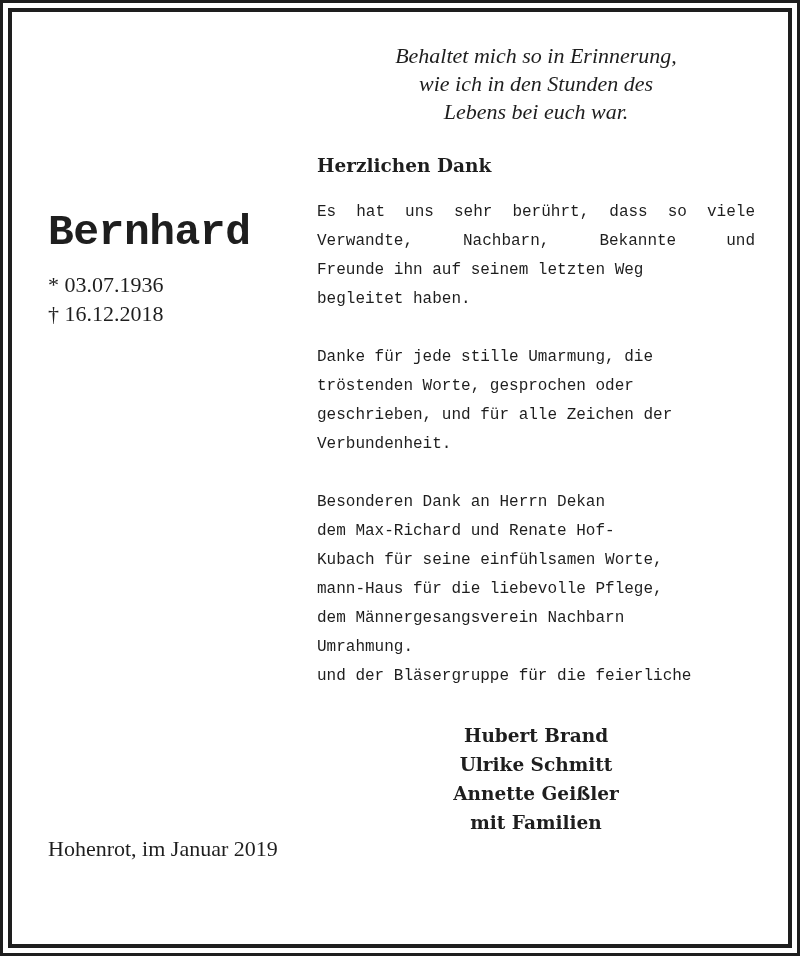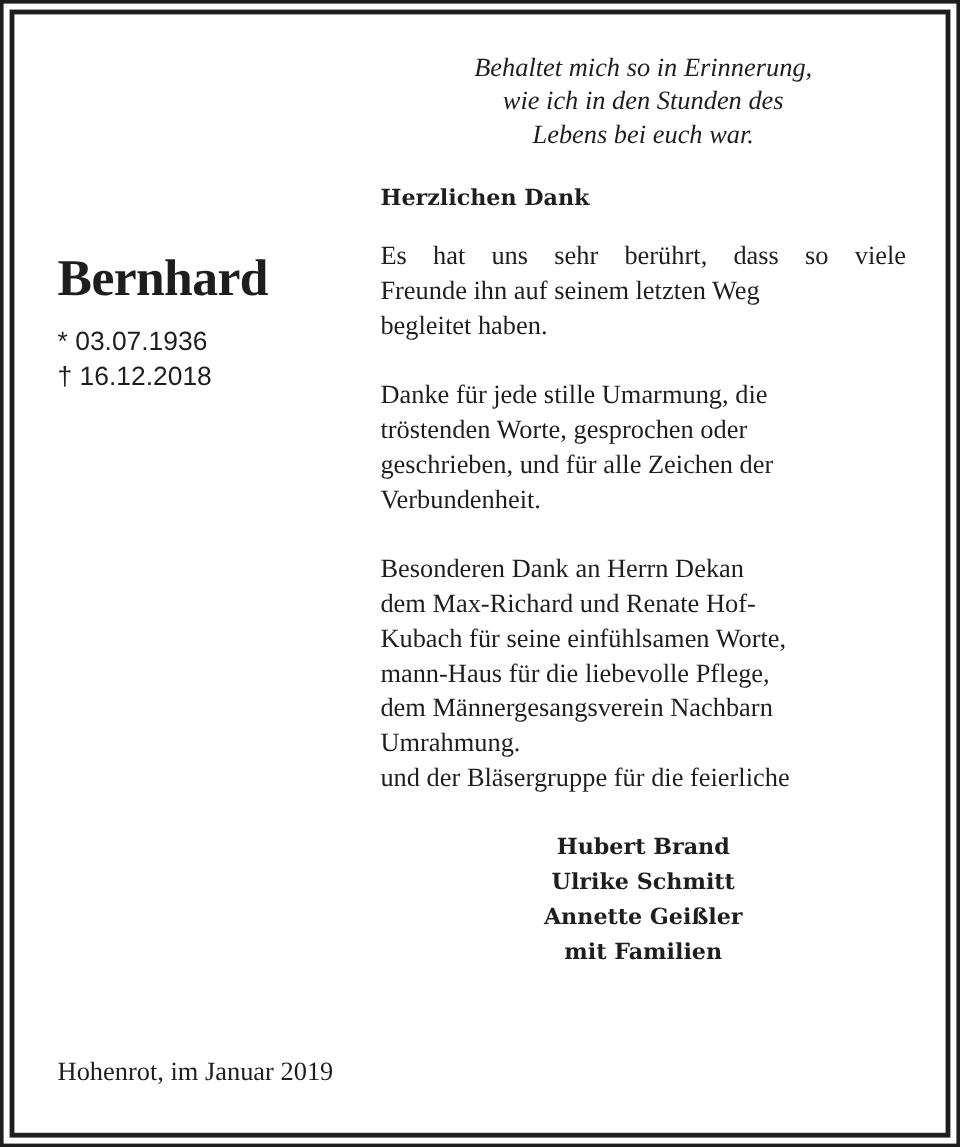--- a/index.html
+++ b/index.html
@@ -12,47 +12,47 @@
       position: absolute; left: 8px; top: 8px; right: 8px; bottom: 8px;
       box-sizing: border-box; border: 4px solid #1e1e1e; background: #ffffff;
     }
     .content {
       position: absolute; left: 0; top: 0; width: 800px; height: 956px;
       font-family: "DejaVu Serif", "Liberation Serif", serif;
       color: #1e1e1e;
     }
     .left-col { position: absolute; left: 48px; top: 208px; width: 250px; }
     .name {
-      font-family: Liberation Serif, serif;
+      font-family: Liberation Mono, monospace;
       font-weight: bold; font-size: 43px; line-height: 49px; letter-spacing: -0.5px;
       margin: 0;
     }
-    .dates { margin-top: 13px; font-family: Liberation Sans, sans-serif; font-size: 22px; line-height: 29px; }
+    .dates { margin-top: 13px; font-family: Liberation Serif, serif; font-size: 22px; line-height: 29px; }
     .right-col { position: absolute; left: 317px; top: 42px; width: 438px; }
     .motto {
       font-family: "Liberation Serif", serif; font-style: italic;
       font-size: 22px; line-height: 28px; margin: 0; text-align: center;
     }
     .heading {
       font-family: "DejaVu Serif", serif; font-weight: bold;
       font-size: 18.5px; line-height: 28px; margin: 26px 0 0 0;
     }
     .para {
-      font-family: Liberation Serif, serif; font-size: 22px; line-height: 29px;
+      font-family: Liberation Mono, monospace; font-size: 16px; line-height: 29px;
       margin: 16px 0 0 0;
     }
     .para.first { margin-top: 18px; }
     .para.gap { margin-top: 29px; }
     .signers { margin-top: 30px; }
     .signer {
       font-family: "DejaVu Serif", serif; font-weight: bold;
       font-size: 18.5px; line-height: 29px; margin: 0; text-align: center;
     }
     .footer {
-      position: absolute; left: 48px; top: 878px;
+      position: absolute; left: 48px; top: 834px;
       font-family: "Liberation Serif", serif; font-size: 22px; line-height: 29px;
     }
     .line { display: block; white-space: nowrap; }
     .jline { display: block; text-align: justify; text-align-last: justify; }
   </style>
 </head>
 <body>
 
 <div class="frame-outer"></div>
 <div class="frame-inner"></div>
@@ -73,20 +73,21 @@
     <p class="motto">
       <span class="line">Behaltet mich so in Erinnerung,</span>
       <span class="line">wie ich in den Stunden des</span>
       <span class="line">Lebens bei euch war.</span>
     </p>
 
     <p class="heading">Herzlichen Dank</p>
 
     <p class="para first">
       <span class="jline">Es hat uns sehr berührt, dass so viele</span>
+      <span class="jline">Verwandte, Nachbarn, Bekannte und</span>
       <span class="line">Freunde ihn auf seinem letzten Weg</span>
       <span class="line">begleitet haben.</span>
     </p>
 
     <p class="para gap">
       <span class="line">Danke für jede stille Umarmung, die</span>
       <span class="line">tröstenden Worte, gesprochen oder</span>
       <span class="line">geschrieben, und für alle Zeichen der</span>
       <span class="line">Verbundenheit.</span>
     </p>

